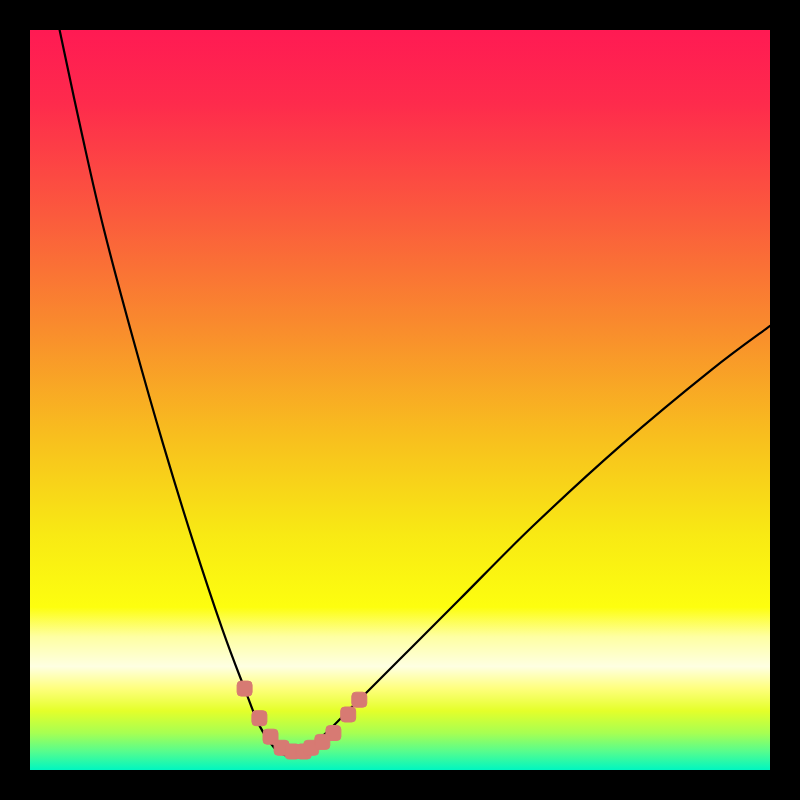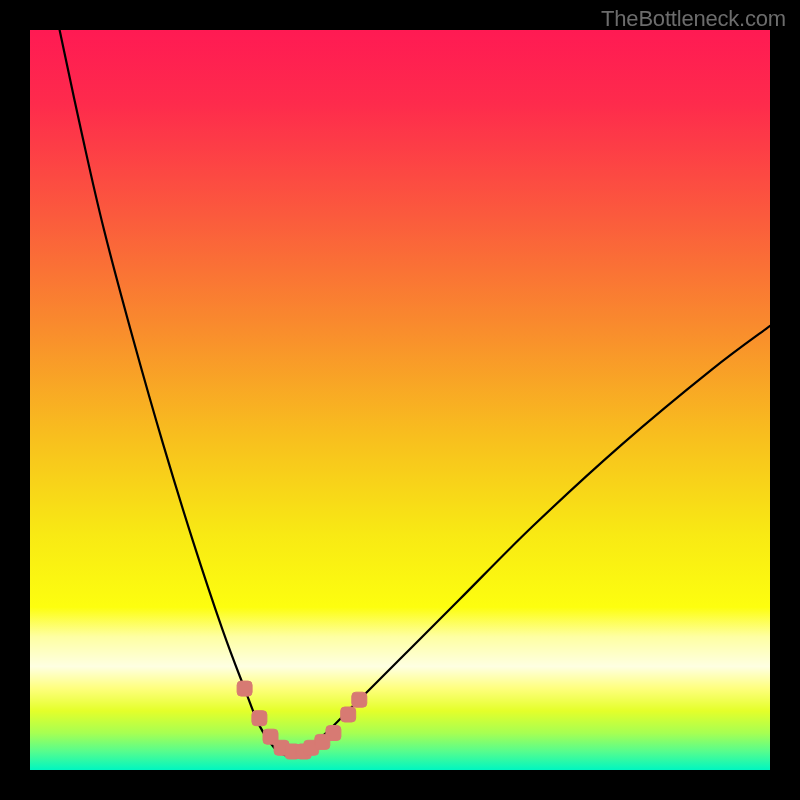--- a/index.html
+++ b/index.html
@@ -91,14 +91,13 @@
           <rect x="273.70" y="710.30" width="15" height="15" rx="4" ry="4" fill="#d77a73" stroke="#d77a73"></rect>
           <rect x="284.80" y="704.38" width="15" height="15" rx="4" ry="4" fill="#d77a73" stroke="#d77a73"></rect>
           <rect x="295.90" y="695.50" width="15" height="15" rx="4" ry="4" fill="#d77a73" stroke="#d77a73"></rect>
           <rect x="310.70" y="677.00" width="15" height="15" rx="4" ry="4" fill="#d77a73" stroke="#d77a73"></rect>
           <rect x="321.80" y="662.20" width="15" height="15" rx="4" ry="4" fill="#d77a73" stroke="#d77a73"></rect>
         </g>
     </svg>
 
   </div>
 
-  <div class="watermark">TheBottleneck.com</div>
 </div>
 
 </body></html>

